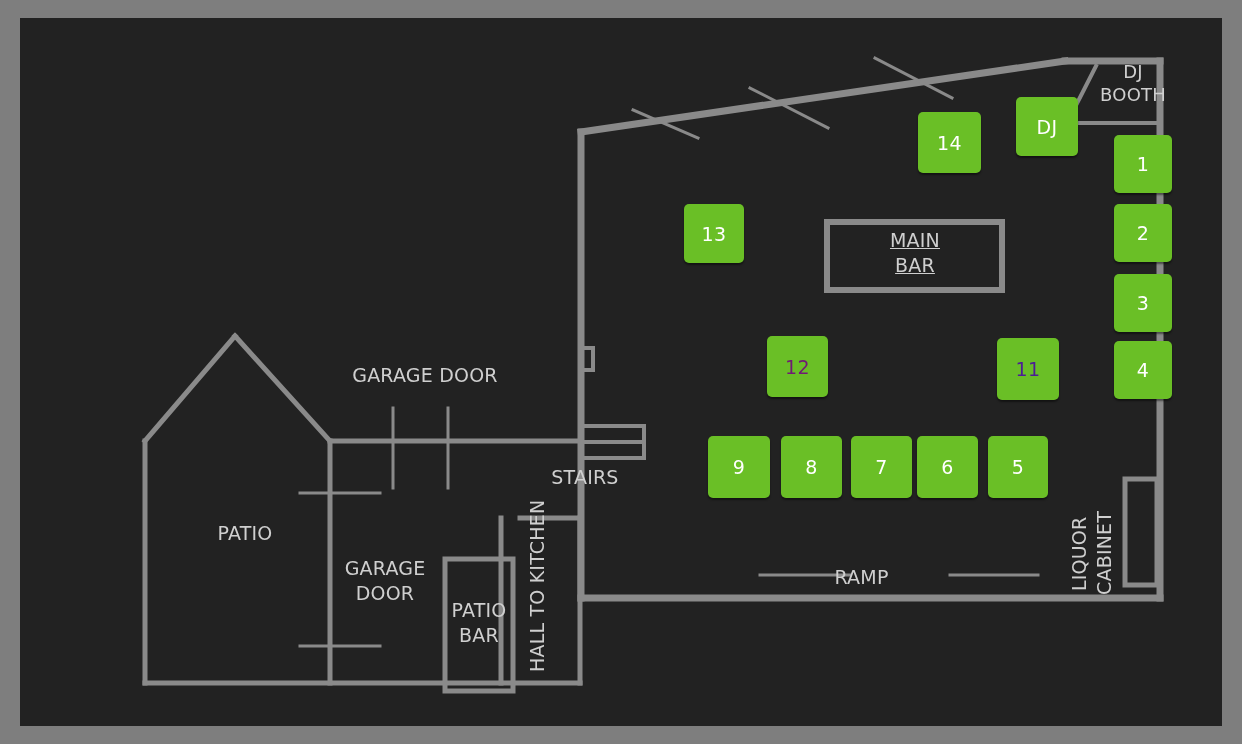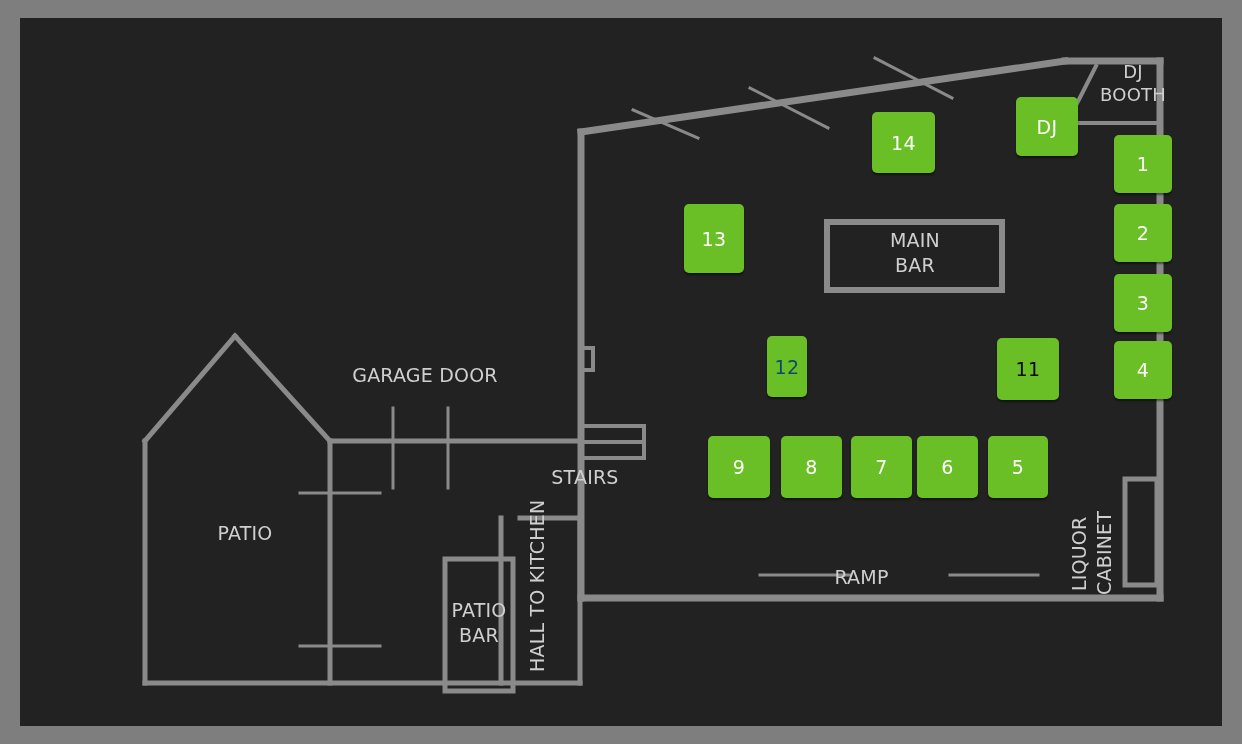--- a/index.html
+++ b/index.html
@@ -138,25 +138,27 @@
 
         <line x1="280" y1="628" x2="360" y2="628" stroke-width="3"></line>
 
       </g>
     </svg>
 
 
     <div class="plan-label" style="left:1068px; top:42px; width:90px; font-size:18px;">DJ
 BOOTH</div>
 
-    <div class="plan-label" style="left:830px; top:210px; width:130px;">MAIN
+    <div class="plan-label" style="left:830px; top:210px; width:130px;text-decoration:underline;">MAIN
 BAR</div>
 
     <div class="plan-label" style="left:290px; top:345px; width:230px;">GARAGE DOOR</div>
 
+    <div class="plan-label" style="left:300px; top:538px; width:130px;">GARAGE
+DOOR</div>
 
     <div class="plan-label" style="left:170px; top:503px; width:110px;">PATIO</div>
 
     <div class="plan-label" style="left:420px; top:580px; width:78px;">PATIO
 BAR</div>
 
     <div class="plan-label vertical-up" style="left:505px; top:480px; height:175px;">HALL TO KITCHEN</div>
 
     <div class="plan-label" style="left:515px; top:447px; width:100px;">STAIRS</div>
 
@@ -187,30 +189,30 @@
         </div>
         <div class="table-chip" style="left: 831px; top: 418px; width: 61px; height: 62px; background: rgb(106, 191, 38); color: rgb(255, 255, 255);">
           <span>7</span>
         </div>
         <div class="table-chip" style="left: 761px; top: 418px; width: 61px; height: 62px; background: rgb(106, 191, 38); color: rgb(255, 255, 255);">
           <span>8</span>
         </div>
         <div class="table-chip" style="left: 688px; top: 418px; width: 62px; height: 62px; background: rgb(106, 191, 38); color: rgb(255, 255, 255);">
           <span>9</span>
         </div>
-        <div class="table-chip" style="left: 977px; top: 320px; width: 62px; height: 62px; background: rgb(106, 191, 38); color: #000000;">
+        <div class="table-chip" style="left: 977px; top: 320px; width: 62px; height: 62px; background: rgb(106, 191, 38); color: #4c1d95;">
           <span>11</span>
         </div>
-        <div class="table-chip" style="left: 747px; top: 318px; width: 40px; height: 61px; background: rgb(106, 191, 38); color: #0c4a6e;">
+        <div class="table-chip" style="left: 747px; top: 318px; width: 61px; height: 61px; background: rgb(106, 191, 38); color: #701a75;">
           <span>12</span>
         </div>
-        <div class="table-chip" style="left: 664px; top: 186px; width: 60px; height: 69px; background: rgb(106, 191, 38); color: rgb(255, 255, 255);">
+        <div class="table-chip" style="left: 664px; top: 186px; width: 60px; height: 59px; background: rgb(106, 191, 38); color: rgb(255, 255, 255);">
           <span>13</span>
         </div>
-        <div class="table-chip" style="left: 852px; top: 94px; width: 63px; height: 61px; background: rgb(106, 191, 38); color: rgb(255, 255, 255);">
+        <div class="table-chip" style="left: 898px; top: 94px; width: 63px; height: 61px; background: rgb(106, 191, 38); color: rgb(255, 255, 255);">
           <span>14</span>
         </div>
         <div class="table-chip" style="left: 996px; top: 79px; width: 62px; height: 59px; background: rgb(106, 191, 38); color: rgb(255, 255, 255);">
           <span>DJ</span>
         </div>
       </div>
 
   </div>
 </div>
 

